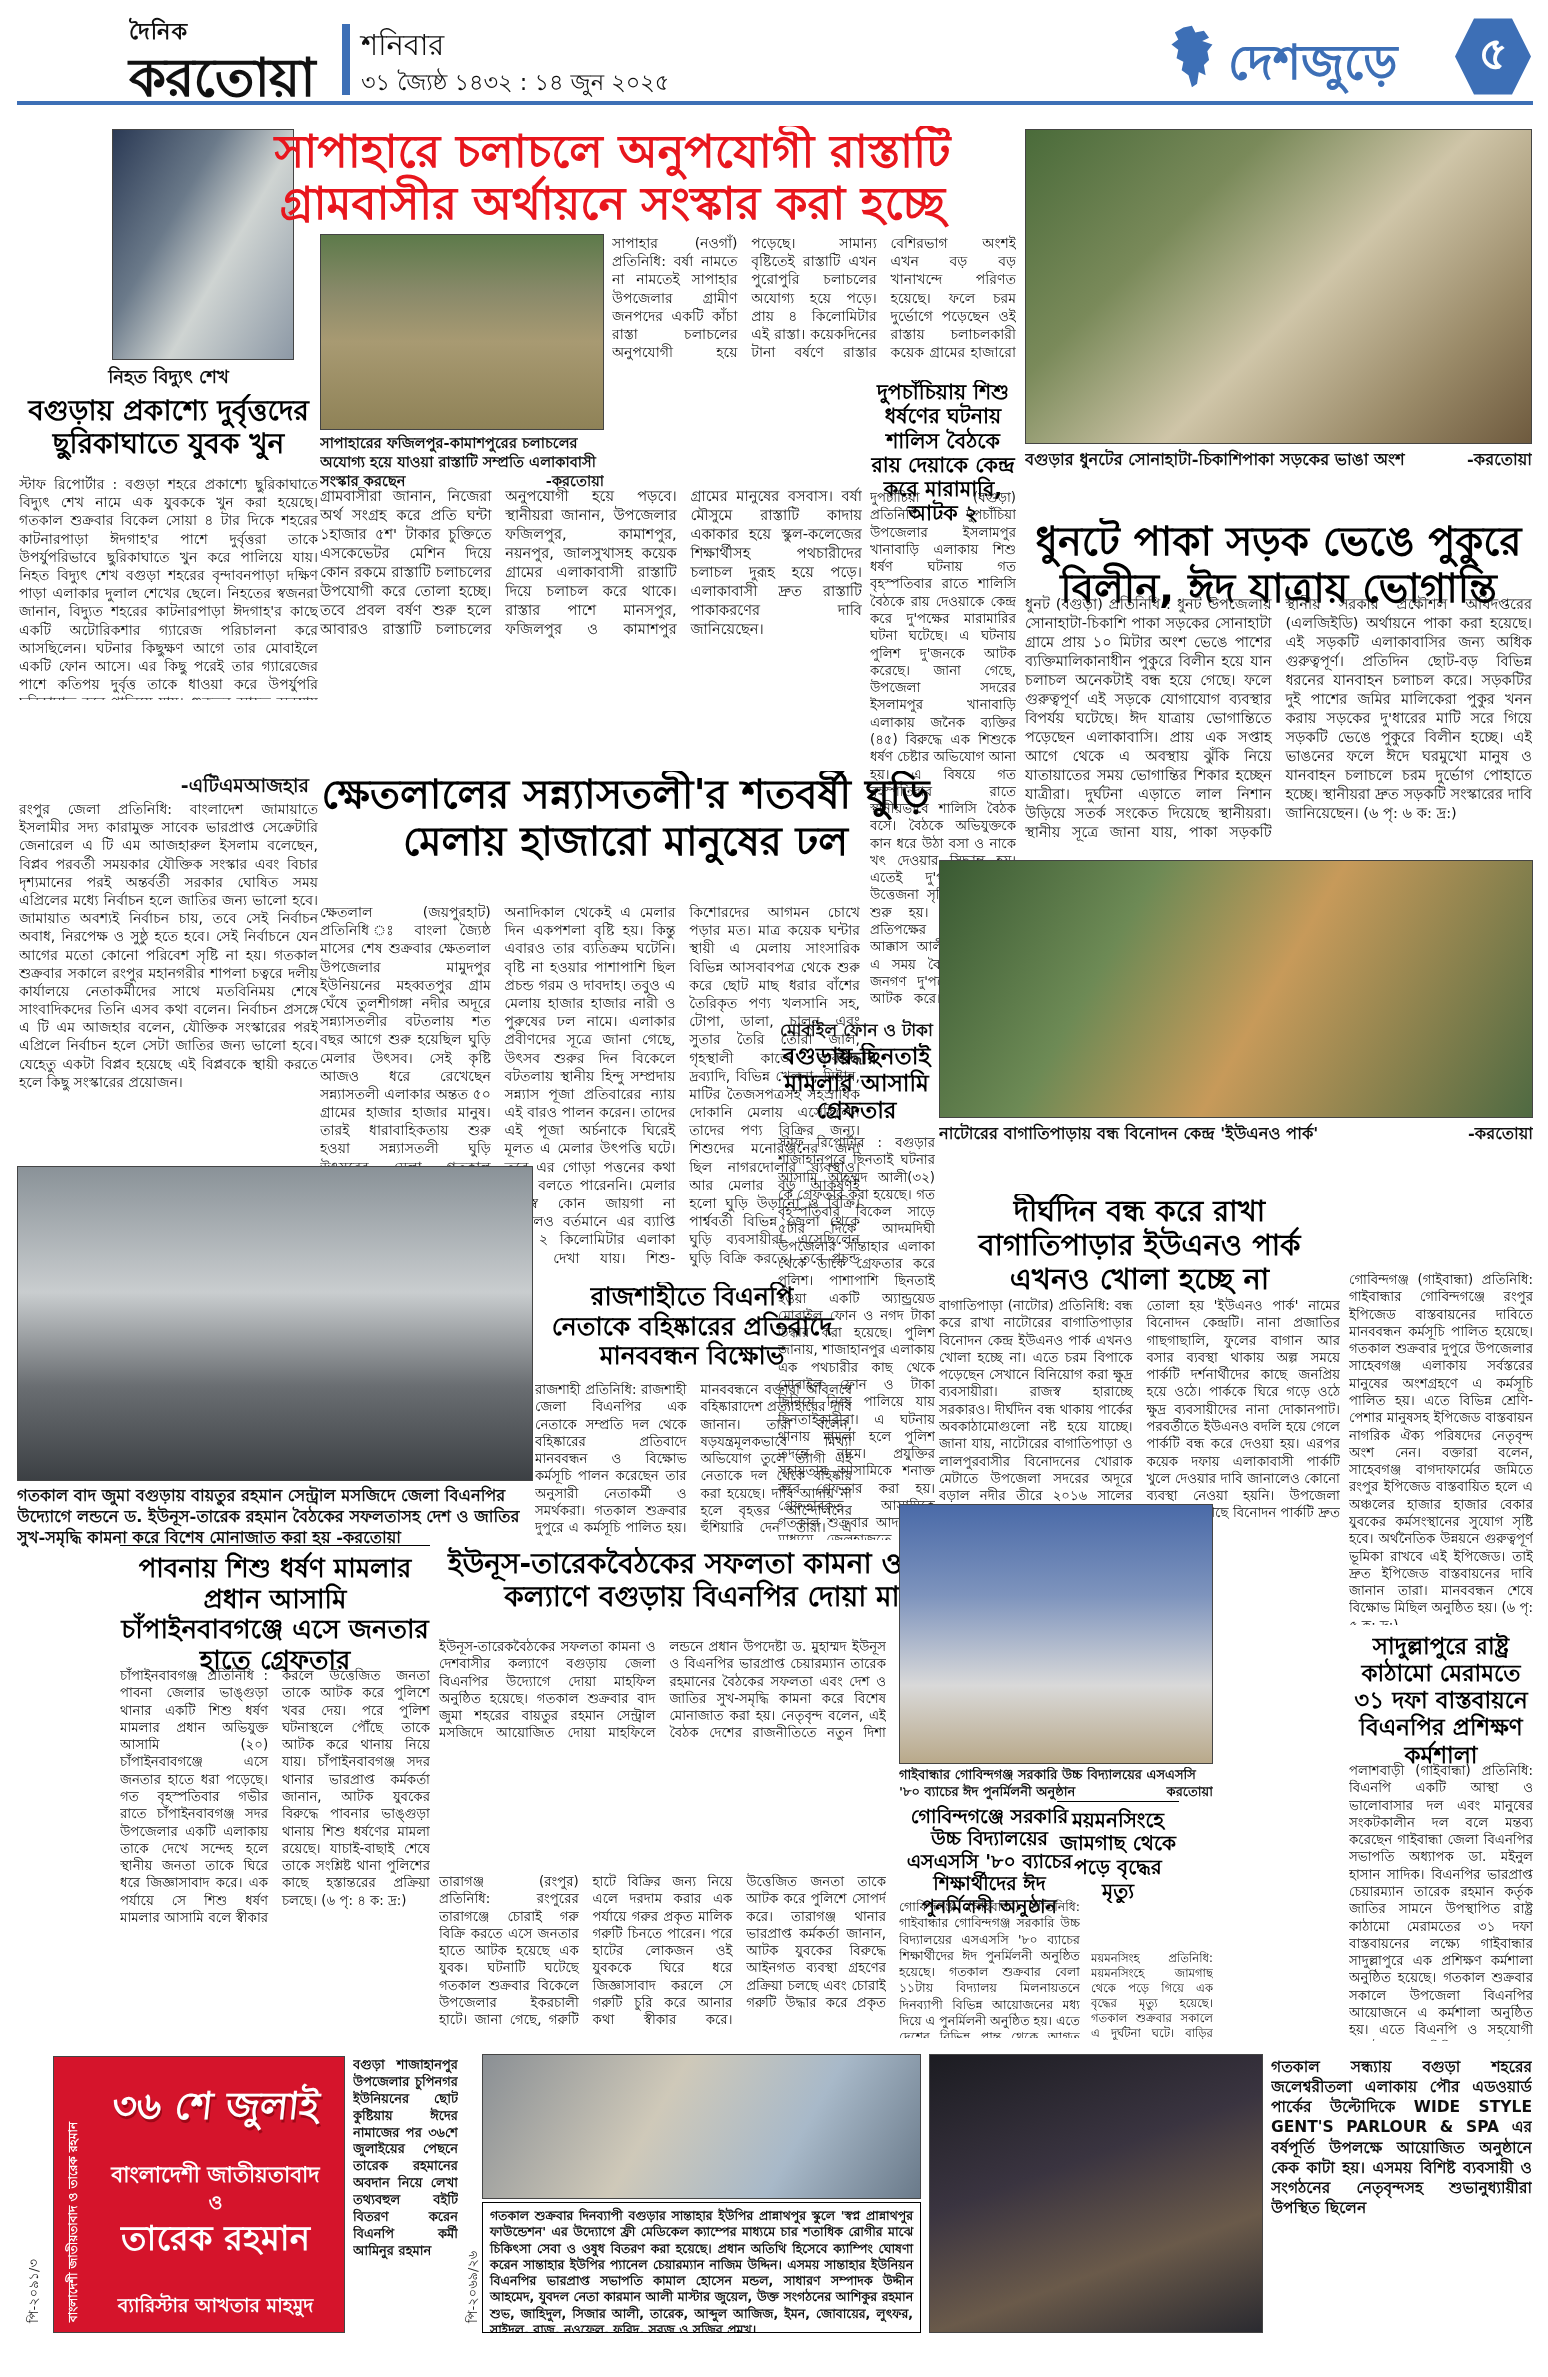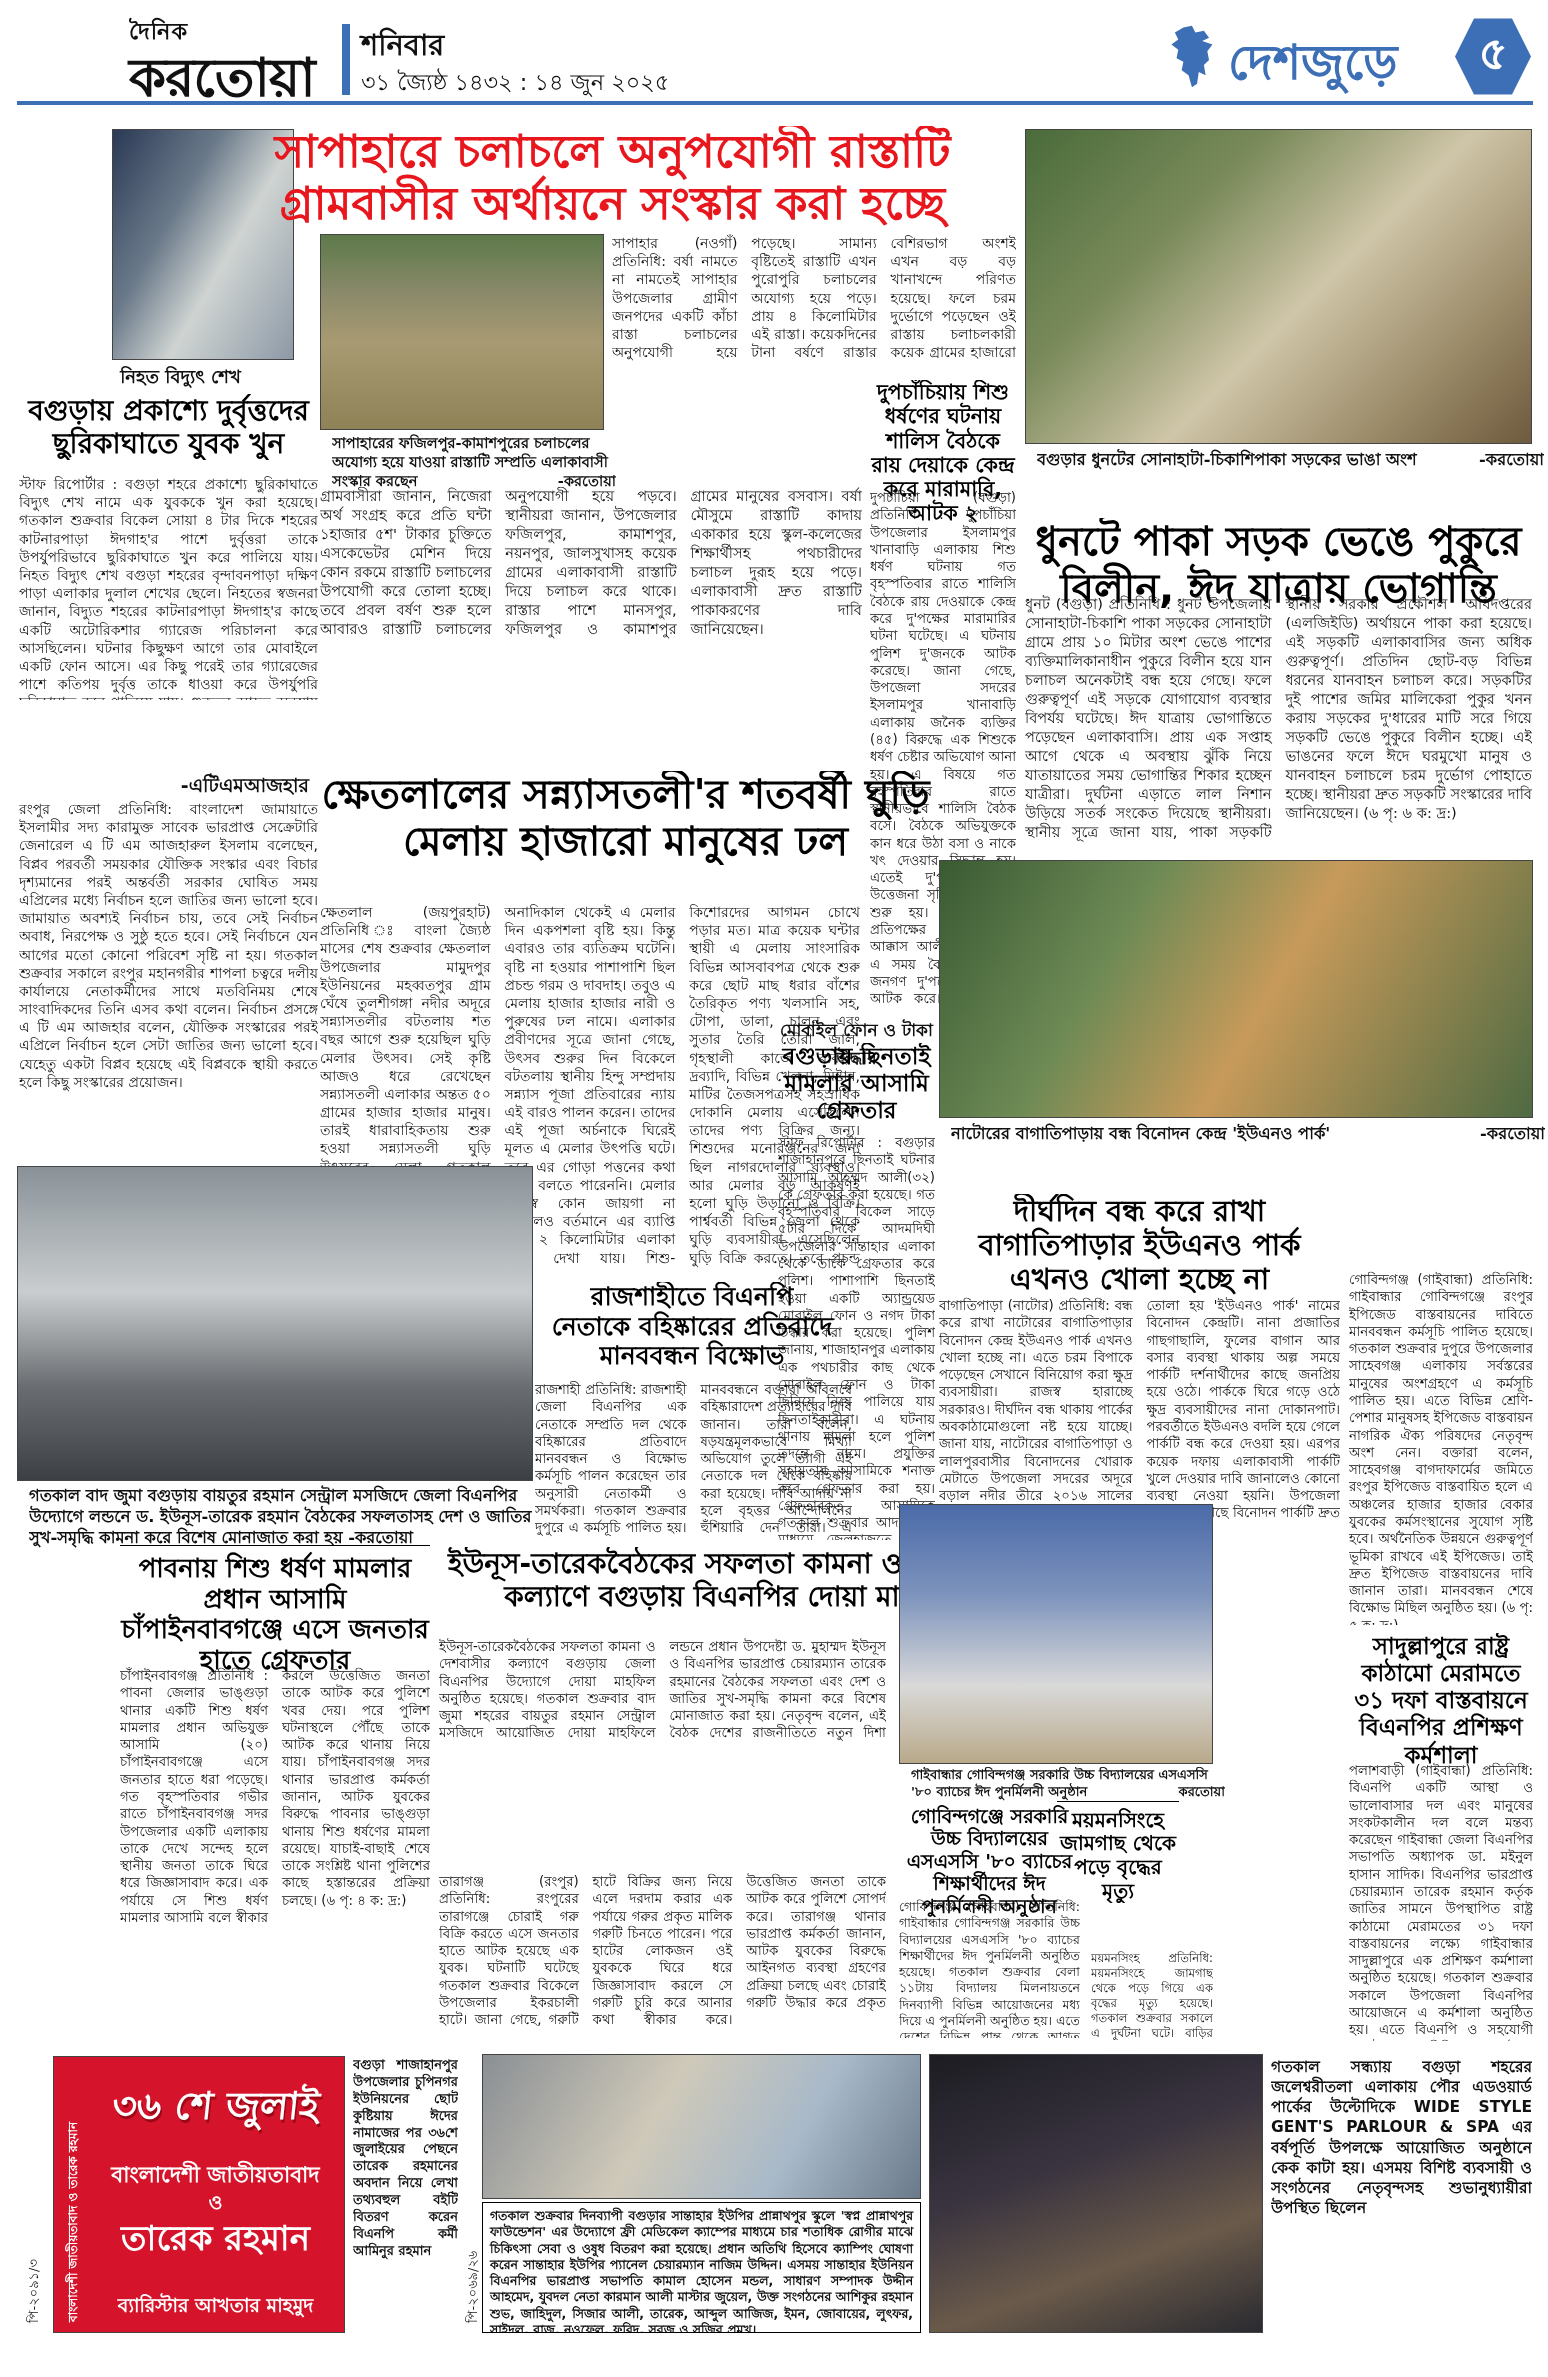--- a/index.html
+++ b/index.html
@@ -2,21 +2,21 @@
 <html style="font-size:13.8px"><head>
 <meta charset="utf-8">
 <style>
   html,body{margin:0;padding:0;background:#e9e9e9;}
   #page{position:relative;width:1548px;height:2377px;background:#ffffff;margin:0 auto;
         font-family:"DejaVu Sans","Liberation Sans",sans-serif;color:#111;overflow:hidden;}
   .abs{position:absolute;}
   .ph{border:0.9px solid #444;box-sizing:border-box;}
   .hl{font-weight:700;color:#000;text-align:center;line-height:1.18;overflow:hidden;}
   .body{font-size:14.6px;text-align:justify;line-height:1.3;overflow:hidden;word-break:break-word;}
-  .cap{font-size:16.3px;font-weight:600;line-height:1.3;overflow:hidden;margin-left:12px;}
+  .cap{font-size:16.3px;font-weight:600;line-height:1.3;overflow:hidden;}
   .cols2{column-count:2;column-gap:13.8px;}
   .cols3{column-count:3;column-gap:13.8px;}
   .toprule{border-top:1.7px solid #000;padding-top:6.9px;}
   .kicker{font-weight:700;text-align:center;overflow:hidden;}
   .vert{writing-mode:vertical-rl;transform:rotate(180deg);font-size:13px;color:#222;}
   
   .logo-top{font-size:22.4px;font-weight:800;letter-spacing:0.9px;}
   .logo-main{font-size:53px;font-weight:900;letter-spacing:-0.9px;line-height:1;}
   .hexa{clip-path:polygon(25% 2%,75% 2%,100% 50%,75% 98%,25% 98%,0 50%);
         display:flex;align-items:center;justify-content:center;color:#fff;font-weight:900;}
@@ -35,21 +35,21 @@
 <body>
 
 <div id="page">
 
   <div class="abs" style="left:0;top:0;width:1548px;height:110px;">
     <div class="abs" style="left:129px;top:13.8px;width:206px;text-align:left;">
       <div class="logo-top">দৈনিক</div>
       <div class="logo-main">করতোয়া</div>
     </div>
     <div class="abs" style="left:342px;top:24px;width:7.7px;height:71px;background:#3d6fb6;"></div>
-    <div class="abs" style="left:361px;top:22.4px;font-size:29px;font-weight:700;">শনিবার</div>
+    <div class="abs" style="left:361px;top:22.4px;font-size:29px;font-weight:400;">শনিবার</div>
     <div class="abs" style="left:361px;top:65px;font-size:22.4px;">৩১ জ্যৈষ্ঠ ১৪৩২ : ১৪ জুন ২০২৫</div>
     <span class="abs" style="left:1168px;top:24px;">
       <svg width="53" height="65" viewBox="0 0 31 38">
           <path fill="#3d6fb6" d="M9,2 L14,1 L16,5 L21,4 L24,8 L20,10 L26,12 L23,16 L24,21 L21,24 L22,30 L18,28 L17,35 L14,37 L12,30 L8,27 L9,22 L5,20 L6,15 L2,12 L6,9 L4,5 Z"></path>
         </svg>
     </span>
     <div class="abs" style="left:1228px;top:26px;font-size:48px;font-weight:800;color:#3d6fb6;">দেশজুড়ে</div>
     <div class="abs hexa" style="left:1455px;top:17px;width:76px;height:79px;background:#3d6fb6;font-size:45px;">
       <span>৫</span>
     </div>

